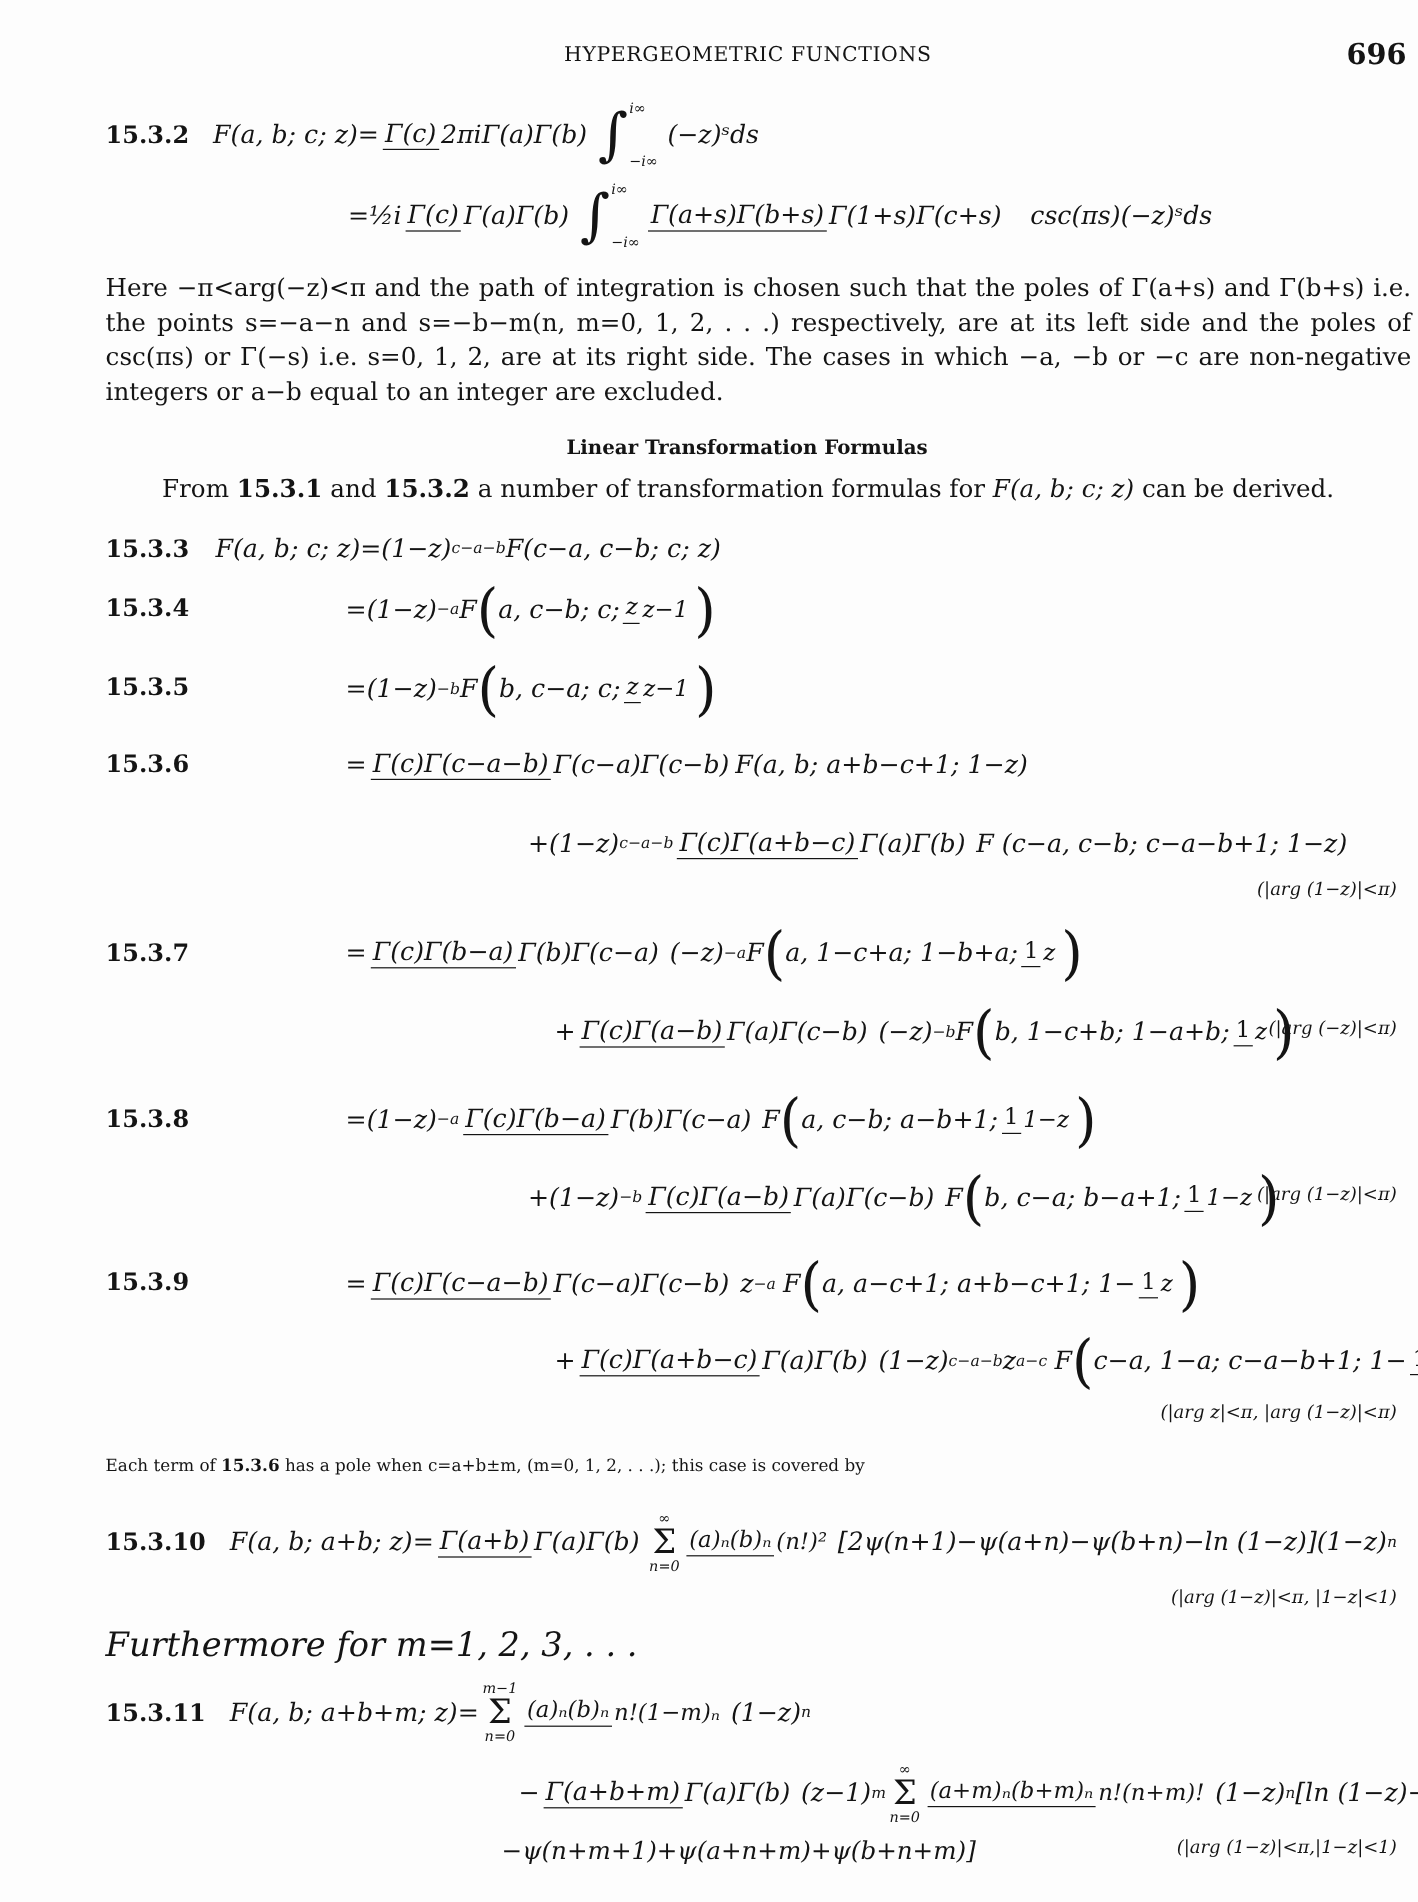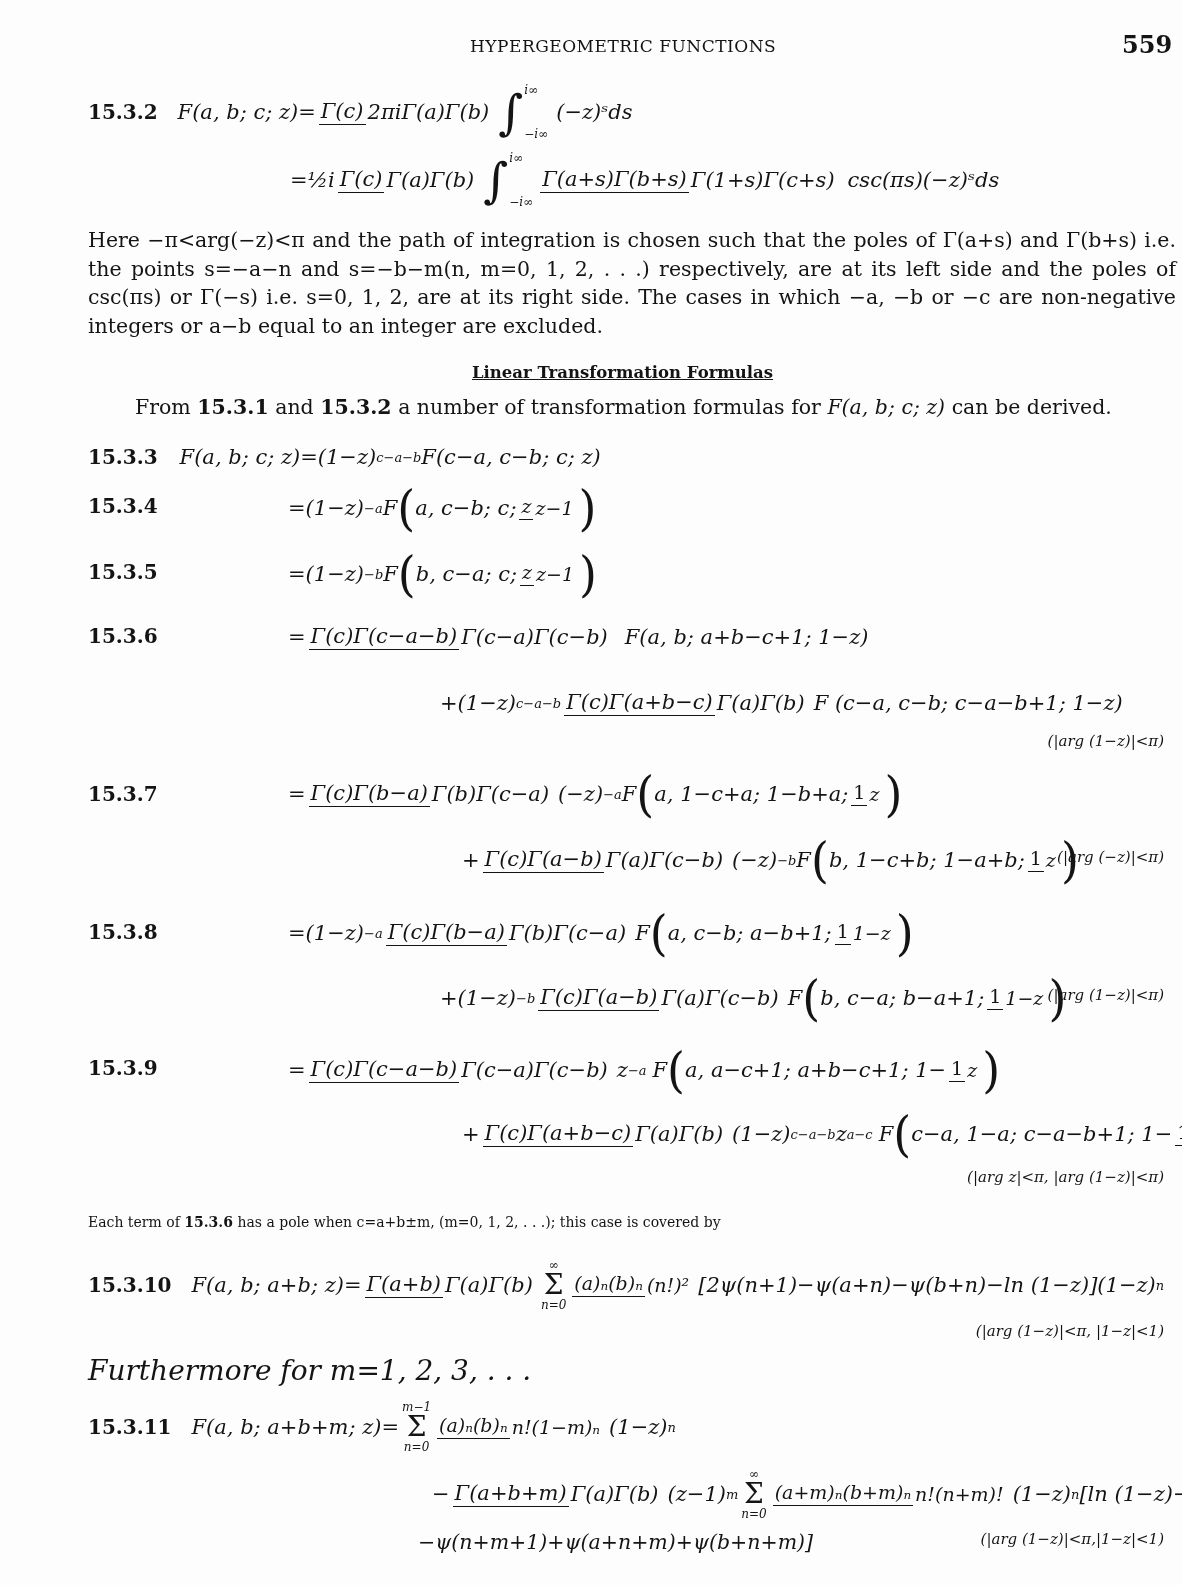--- a/index.html
+++ b/index.html
@@ -5,42 +5,42 @@
   html,body{margin:0;padding:0;background:#fdfdfd;}
   body{width:1182px;height:1585px;position:relative;overflow:hidden;color:#141414;
        font-family:"DejaVu Serif","Liberation Serif",serif;font-size:21px;}
   .abs{position:absolute;white-space:nowrap;}
   .hdr{font-size:17px;letter-spacing:0.5px;}
   .pg{font-size:24px;font-weight:bold;}
   .eqno{font-weight:bold;font-size:20px;}
   i,.it{font-style:italic;}
   b{font-weight:bold;}
   .para{position:absolute;left:88px;width:1088px;line-height:28.5px;text-align:justify;font-size:20.5px;}
-  .sec{font-weight:bold;font-size:16.5px;text-decoration:underline;}
+  .sec{font-weight:bold;font-size:16.5px;}
   .row{position:absolute;display:flex;align-items:center;white-space:nowrap;}
   .frac{display:inline-flex;align-items:center;vertical-align:middle;margin:0 3px;}
   .frac>.n{padding:0 2px 1px 2px;border-bottom:1.6px solid #141414;line-height:1.15;}
   .frac>.d{padding:1px 2px 0 2px;line-height:1.15;}
   .frac.sm{font-size:19px;}
   sup,sub{font-size:13px;}
   sup{vertical-align:10px;}
   .big{font-size:46px;line-height:1;transform:scaleY(1.05);display:inline-block;font-weight:200;}
   .intg{display:inline-flex;align-items:center;margin:0 4px;position:relative;}
   .intg .s{font-size:48px;font-style:italic;line-height:1;}
   .intg .lim{display:flex;flex-direction:column;justify-content:space-between;height:58px;font-size:12px;margin-left:1px;}
   .sum{display:inline-flex;flex-direction:column;align-items:center;vertical-align:middle;margin:0 3px;line-height:1;}
   .sum .sg{font-size:28px;}
   .sum .lo,.sum .hi{font-size:12px;font-style:italic;}
   .cond{position:absolute;white-space:nowrap;font-size:15px;}
 </style>
 </head>
 <body>
 
 <div class="abs hdr" style="left:470px;top:36px;">HYPERGEOMETRIC FUNCTIONS</div>
-<div class="abs pg" style="left:1122px;top:30px;">559</div>
+<div class="abs pg" style="left:1122px;top:30px;">696</div>
 
 <div class="row" style="left:88px;top:80px;height:64px;">
   <span class="eqno">15.3.2</span>
   <span class="it" style="margin-left:20px;">F(a, b; c; z)=</span>
   <span class="frac">
       <span class="n it">Γ(c)</span>
       <span class="d it">2πiΓ(a)Γ(b)</span>
     </span>
   <span class="intg">
       <span class="s">∫</span>
@@ -62,21 +62,21 @@
       <span class="s">∫</span>
       <span class="lim">
         <span class="it">i∞</span>
         <span class="it">−i∞</span>
       </span>
     </span>
   <span class="frac">
       <span class="n it">Γ(a+s)Γ(b+s)</span>
       <span class="d it">Γ(1+s)Γ(c+s)</span>
     </span>
-  <span class="it" style="margin-left:8px;">csc(πs)(−z)ˢds</span>
+  <span class="it" style="margin-left:19px;">csc(πs)(−z)ˢds</span>
 </div>
 
 <div class="para" style="top:226px;">Here −π&lt;arg(−z)&lt;π and the path of integration is chosen such that the poles of Γ(a+s) and Γ(b+s) i.e. the points s=−a−n and s=−b−m(n, m=0, 1, 2, . . .) respectively, are at its left side and the poles of csc(πs) or Γ(−s) i.e. s=0, 1, 2, are at its right side. The cases in which −a, −b or −c are non-negative integers or a−b equal to an integer are excluded.</div>
 
 <div class="abs sec" style="left:472px;top:363px;">Linear Transformation Formulas</div>
 
 <div class="abs" style="left:135px;top:395px;font-size:20.5px;">
   <span>From </span><b>15.3.1</b><span> and </span><b>15.3.2</b><span> a number of transformation formulas for </span><i>F(a, b; c; z)</i><span> can be derived.</span>
 </div>
 
@@ -116,21 +116,21 @@
     <span class="big">)</span>
 </div>
 
 <div class="abs eqno" style="left:88px;top:624px;">15.3.6</div>
 <div class="row" style="left:288px;top:610px;height:54px;">
   <span>=</span>
   <span class="frac">
       <span class="n it">Γ(c)Γ(c−a−b)</span>
       <span class="d it">Γ(c−a)Γ(c−b)</span>
     </span>
-  <span class="it" style="margin-left:12px;">F(a, b; a+b−c+1; 1−z)</span>
+  <span class="it" style="margin-left:0;">F(a, b; a+b−c+1; 1−z)</span>
 </div>
 <div class="row" style="left:440px;top:676px;height:54px;">
   <span class="it">+(1−z)</span>
     <sup class="it">c−a−b</sup>
   <span class="frac">
       <span class="n it">Γ(c)Γ(a+b−c)</span>
       <span class="d it">Γ(a)Γ(b)</span>
     </span>
   <span class="it" style="margin-left:4px;">F (c−a, c−b; c−a−b+1; 1−z)</span>
 </div>

